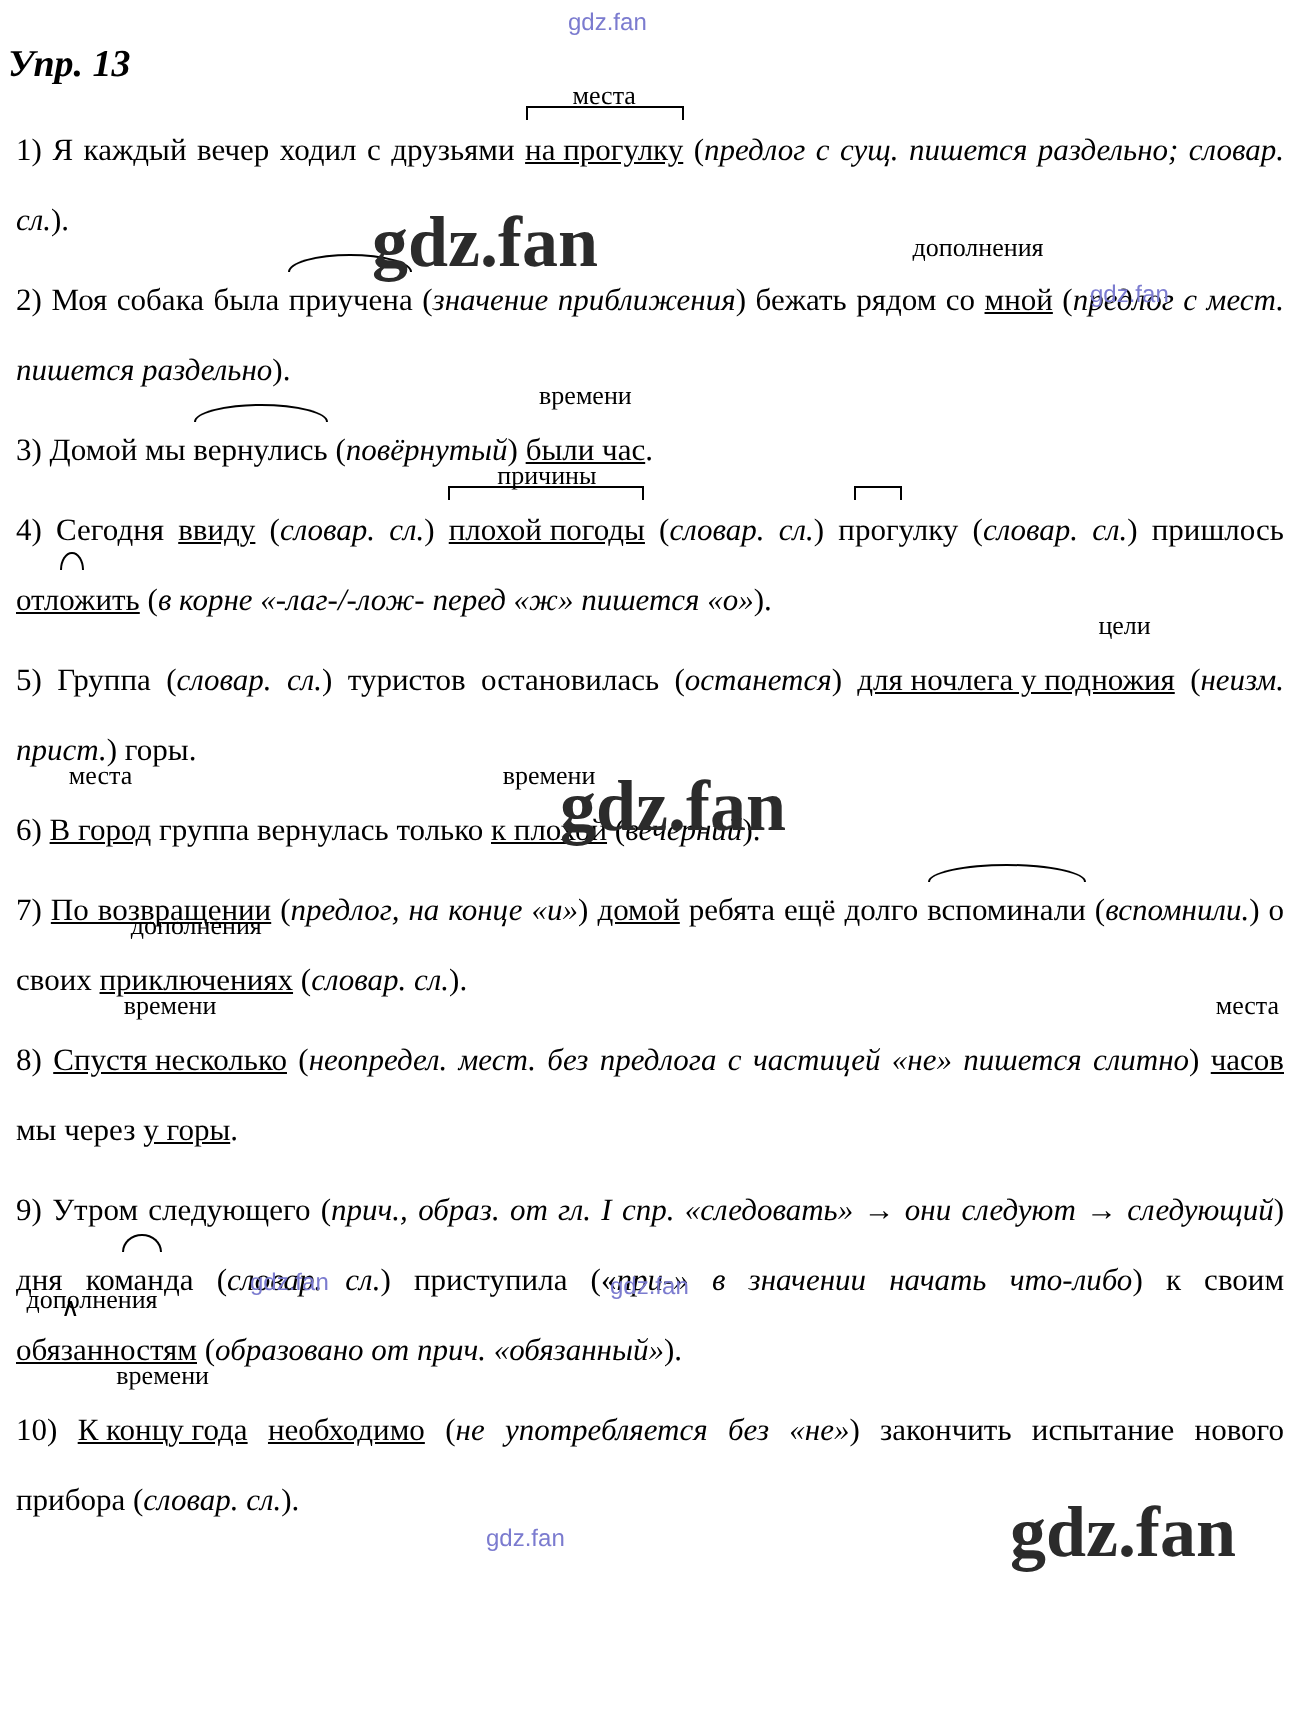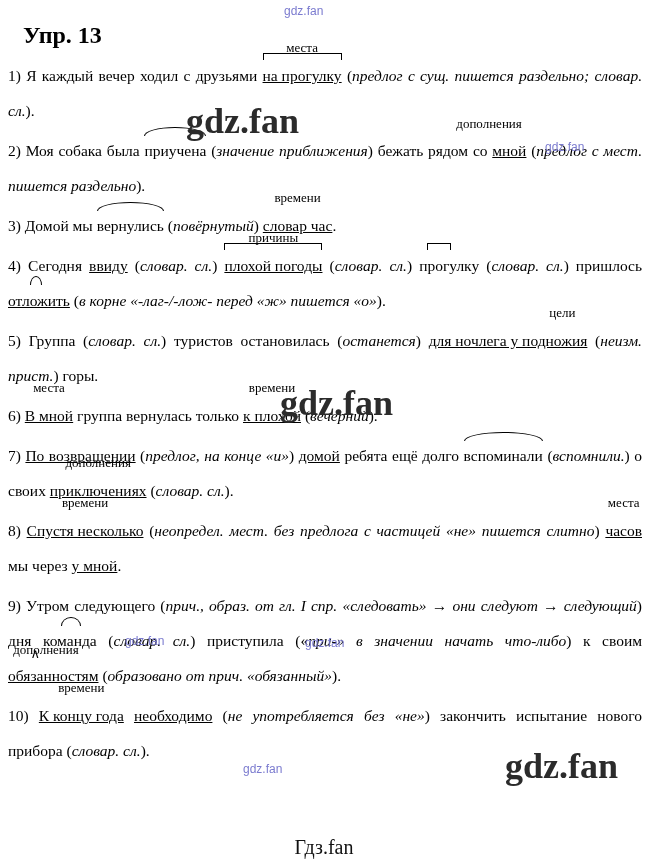--- a/index.html
+++ b/index.html
@@ -16,25 +16,26 @@
     overflow: hidden;
   }
   .page {
     position: relative;
     width: 648px;
     height: 865px;
     padding: 0;
   }
   .title {
     position: absolute;
-    left: 23px;
+    left: 4px;
     top: 22px;
-    font-size: 24px;
+    font-size: 19px;
     font-weight: bold;
     font-family: "Liberation Serif", serif;
+    font-style: italic;
   }
   .content {
     position: absolute;
     left: 8px;
     top: 58px;
     width: 634px;
     font-size: 15.5px;
     line-height: 35px;
   }
   .para {
@@ -155,46 +156,46 @@
       <span>Я каждый вечер ходил с друзьями </span><span class="mark u"><span class="lbl">места</span><span class="brk"></span><span>на прогулку</span></span><span> (</span><span class="it">предлог с сущ. пишется раздельно; словар. сл.</span><span>).</span>
     </p>
 
     <p class="para">
       <span>2)</span>
       <span>Моя собака была </span><span class="mark"><span class="arc"></span><span>приучена</span></span><span> (</span><span class="it">значение приближения</span><span>) бежать рядом со </span><span class="mark left u"><span class="lbl" style="top:-15px; left:-36px;">дополнения</span><span>мной</span></span><span> (</span><span class="it">предлог с мест. пишется раздельно</span><span>).</span>
     </p>
 
     <p class="para">
       <span>3)</span>
-      <span>Домой мы </span><span class="mark"><span class="arc"></span><span>вернулись</span></span><span> (</span><span class="it">повёрнутый</span><span>) </span><span class="mark u"><span class="lbl">времени</span><span>словар час</span></span><span>.</span>
+      <span>Домой мы </span><span class="mark"><span class="arc"></span><span>вернулись</span></span><span> (</span><span class="it">повёрнутый</span><span>) </span><span class="mark u"><span class="lbl">времени</span><span>были час</span></span><span>.</span>
     </p>
 
     <p class="para">
       <span>4)</span>
       <span>Сегодня </span><span class="u">ввиду</span><span> (</span><span class="it">словар. сл.</span><span>) </span><span class="mark u"><span class="lbl">причины</span><span class="brk"></span><span>плохой погоды</span></span><span> (</span><span class="it">словар. сл.</span><span>) </span><span class="mark"><span class="brk" style="left:8px; right:28px;"></span><span>прогулку</span></span><span> (</span><span class="it">словар. сл.</span><span>) пришлось </span><span class="mark u"><span class="arc" style="left:22px; right:28px; top:-7px;"></span><span>отложить</span></span><span> (</span><span class="it">в корне «-лаг-/-лож- перед «ж» пишется «о»</span><span>).</span>
     </p>
 
     <p class="para">
       <span>5)</span>
       <span>Группа (</span><span class="it">словар. сл.</span><span>) туристов остановилась (</span><span class="it">останется</span><span>) </span><span class="mark u"><span class="lbl" style="left:auto; right:12px; transform:none;">цели</span><span>для ночлега у подножия</span></span><span> (</span><span class="it">неизм. прист.</span><span>) горы.</span>
     </p>
 
     <p class="para">
       <span>6)</span>
-      <span class="mark u"><span class="lbl">места</span><span>В мной</span></span><span> группа вернулась только </span><span class="mark u"><span class="lbl">времени</span><span>к плохой</span></span><span> (</span><span class="it">вечерний</span><span>).</span>
+      <span class="mark u"><span class="lbl">места</span><span>В город</span></span><span> группа вернулась только </span><span class="mark u"><span class="lbl">времени</span><span>к плохой</span></span><span> (</span><span class="it">вечерний</span><span>).</span>
     </p>
 
     <p class="para">
       <span>7)</span>
       <span class="u">По возвращении</span><span> (</span><span class="it">предлог, на конце «и»</span><span>) </span><span class="u">домой</span><span> ребята ещё долго </span><span class="mark"><span class="arc"></span><span>вспоминали</span></span><span> (</span><span class="it">вспомнили.</span><span>) о своих </span><span class="mark u"><span class="lbl">дополнения</span><span>приключениях</span></span><span> (</span><span class="it">словар. сл.</span><span>).</span>
     </p>
 
     <p class="para">
       <span>8)</span>
-      <span class="mark u"><span class="lbl">времени</span><span>Спустя несколько</span></span><span> (</span><span class="it">неопредел. мест. без предлога с частицей «не» пишется слитно</span><span>) </span><span class="mark u"><span class="lbl">места</span><span>часов</span></span><span> мы через </span><span class="u">у мной</span><span>.</span>
+      <span class="mark u"><span class="lbl">времени</span><span>Спустя несколько</span></span><span> (</span><span class="it">неопредел. мест. без предлога с частицей «не» пишется слитно</span><span>) </span><span class="mark u"><span class="lbl">места</span><span>часов</span></span><span> мы через </span><span class="u">у горы</span><span>.</span>
     </p>
 
     <p class="para">
       <span>9)</span>
       <span>Утром </span><span class="mark wave"><span class="inlinearc"><span>следующего</span></span></span><span> (</span><span class="it">прич., образ. от гл. I спр. «следовать» → они следуют → следующий</span><span>) дня </span><span class="mark"><span class="arc" style="left:18px; right:16px;"></span><span>команда</span></span><span> (</span><span class="it">словар. сл.</span><span>) приступила («</span><span class="it">при-» в значении начать что-либо</span><span>) к своим </span><span class="mark u"><span class="caret" style="left:30%;">∧</span><span class="lbl" style="left:42%; top:-14px;">дополнения</span><span>обязанностям</span></span><span> (</span><span class="it">образовано от прич. «обязанный»</span><span>).</span>
     </p>
 
     <p class="para">
       <span>10)</span>
       <span class="mark u"><span class="lbl">времени</span><span>К концу года</span></span><span> </span><span class="u">необходимо</span><span> (</span><span class="it">не употребляется без «не»</span><span>) закончить испытание нового прибора (</span><span class="it">словар. сл.</span><span>).</span>
@@ -203,14 +204,13 @@
   </div>
 
   <div class="wm big" style="left:186px; top:100px;">gdz.fan</div>
   <div class="wm small" style="left:545px; top:140px;">gdz.fan</div>
   <div class="wm big" style="left:280px; top:382px;">gdz.fan</div>
   <div class="wm small" style="left:125px; top:634px;">gdz.fan</div>
   <div class="wm small" style="left:305px; top:636px;">gdz.fan</div>
   <div class="wm gray" style="left:243px; top:762px; font-family:'Liberation Sans', sans-serif; color:#7b7bcf; font-size:12px;">gdz.fan</div>
   <div class="wm big" style="left:505px; top:745px;">gdz.fan</div>
 
-  <div class="footer">Гдз.fan</div>
 </div>
 
 </body></html>

